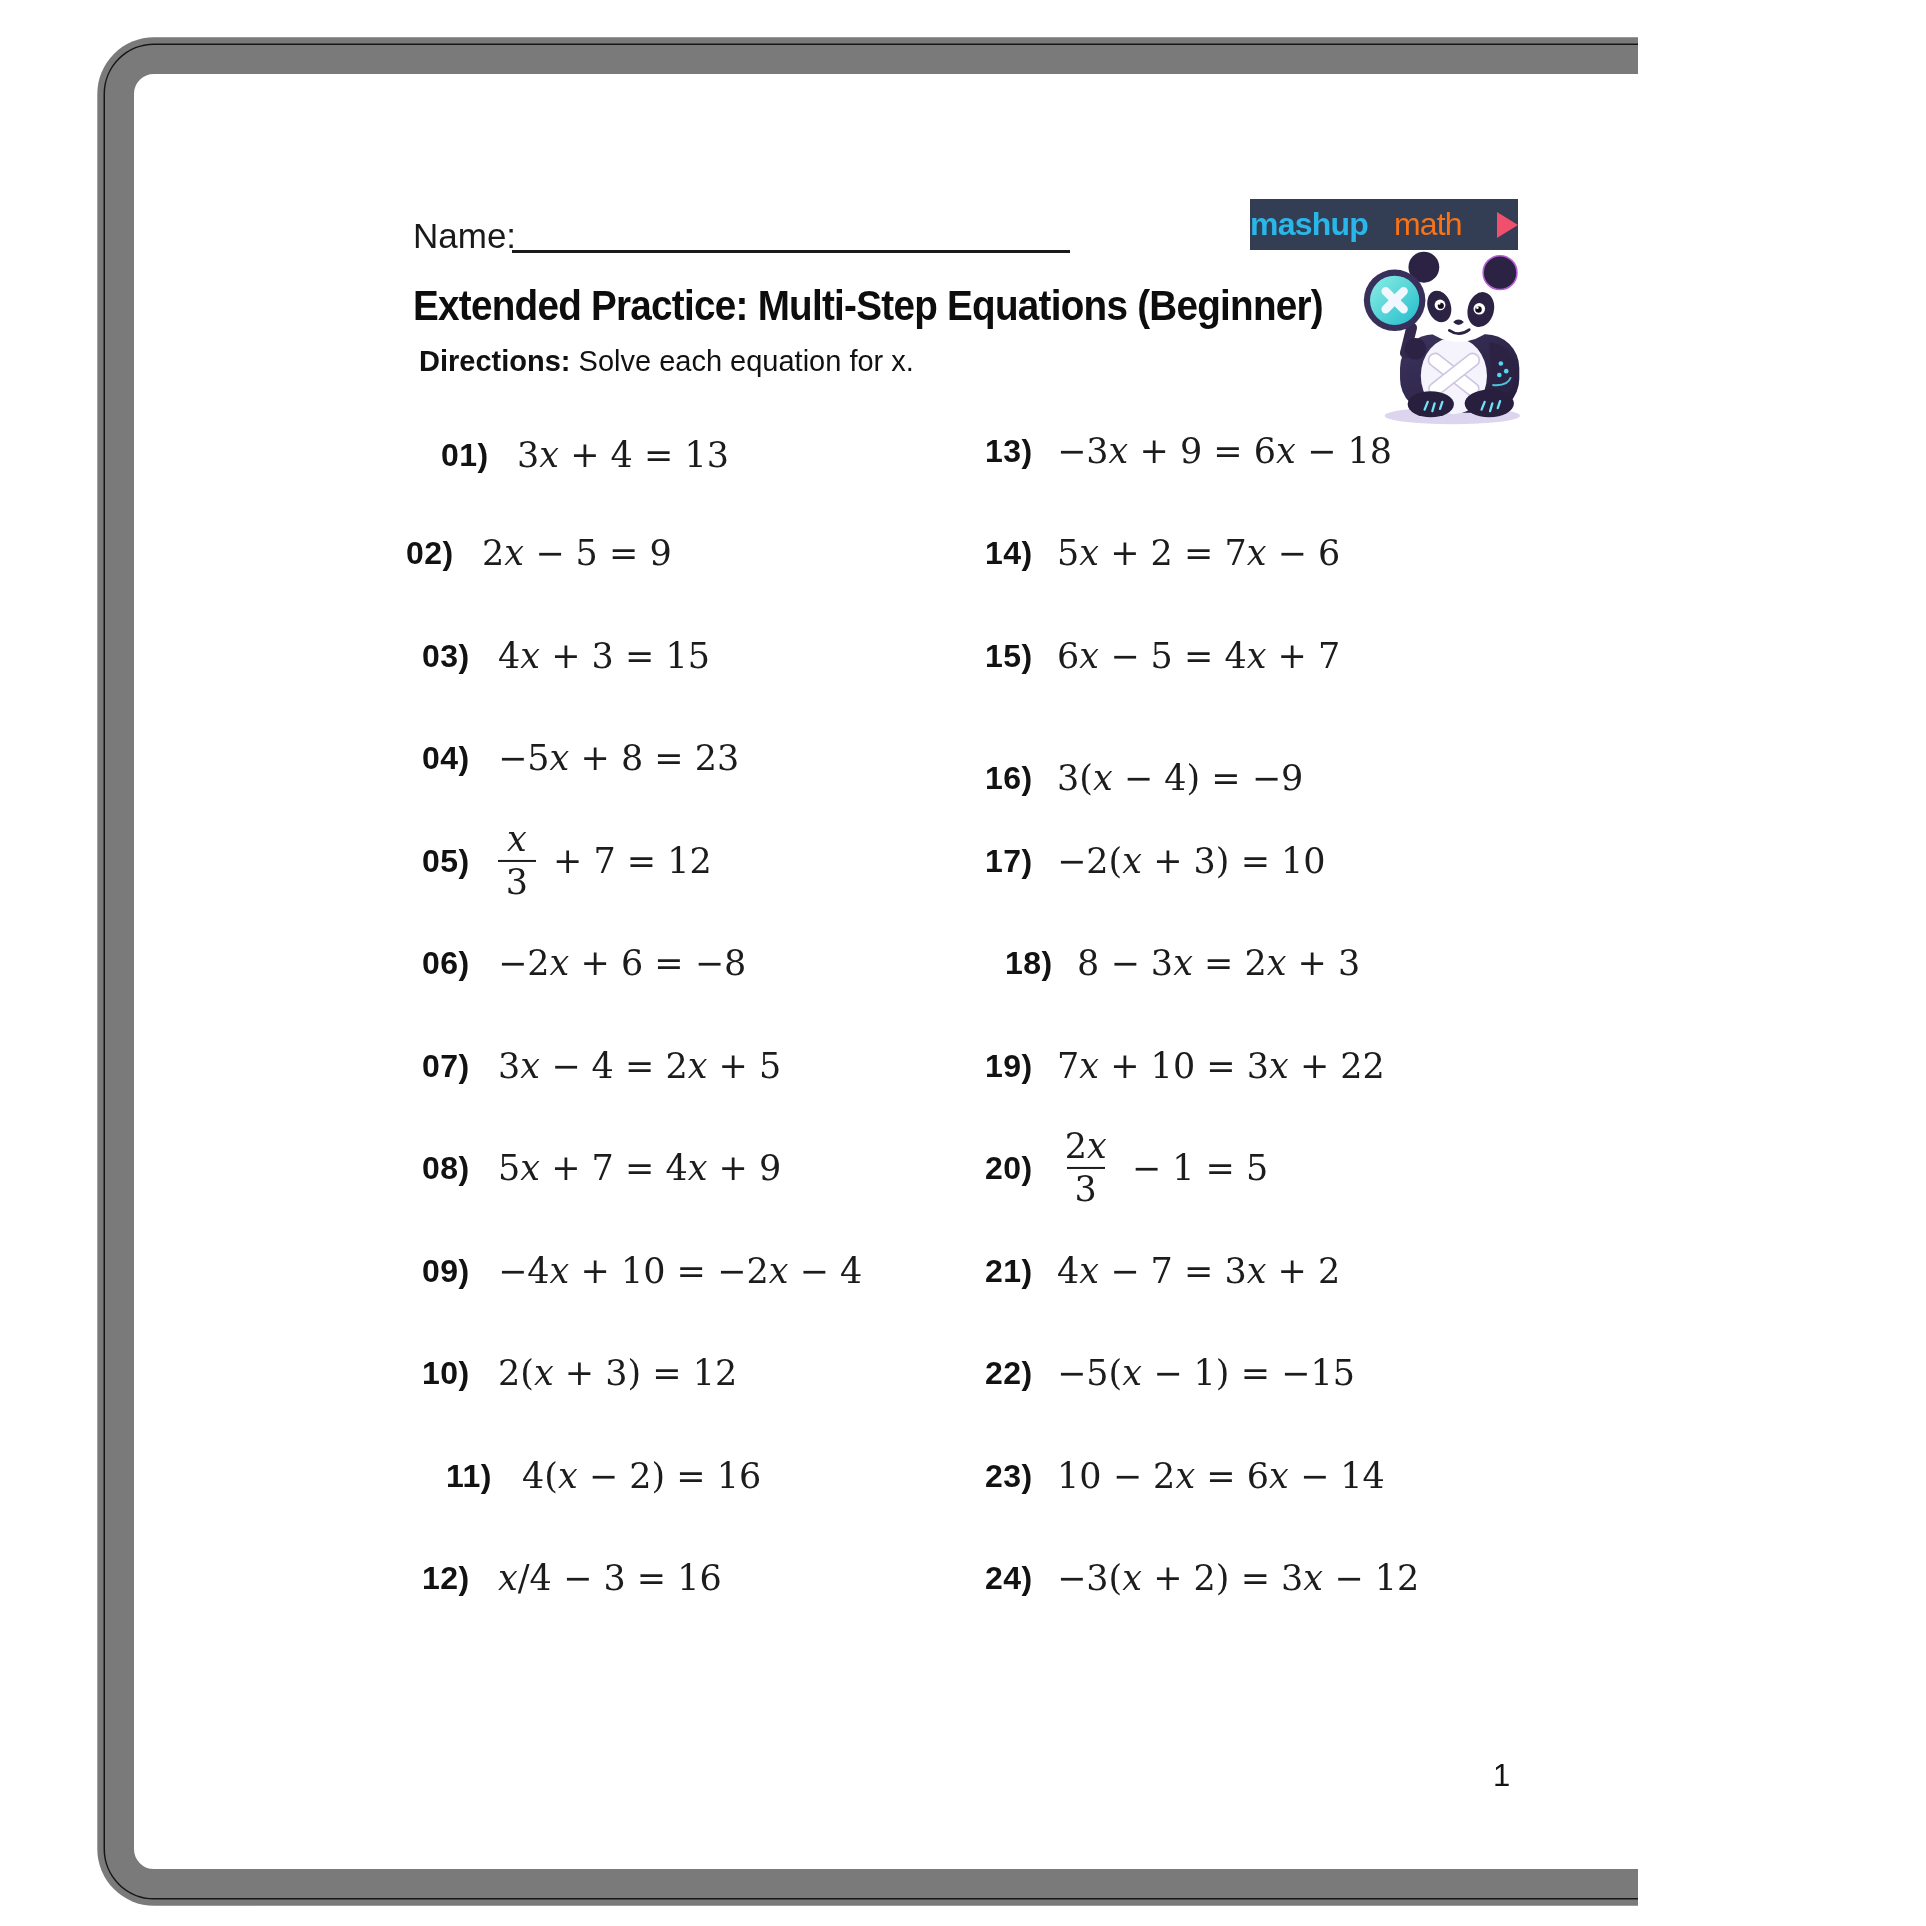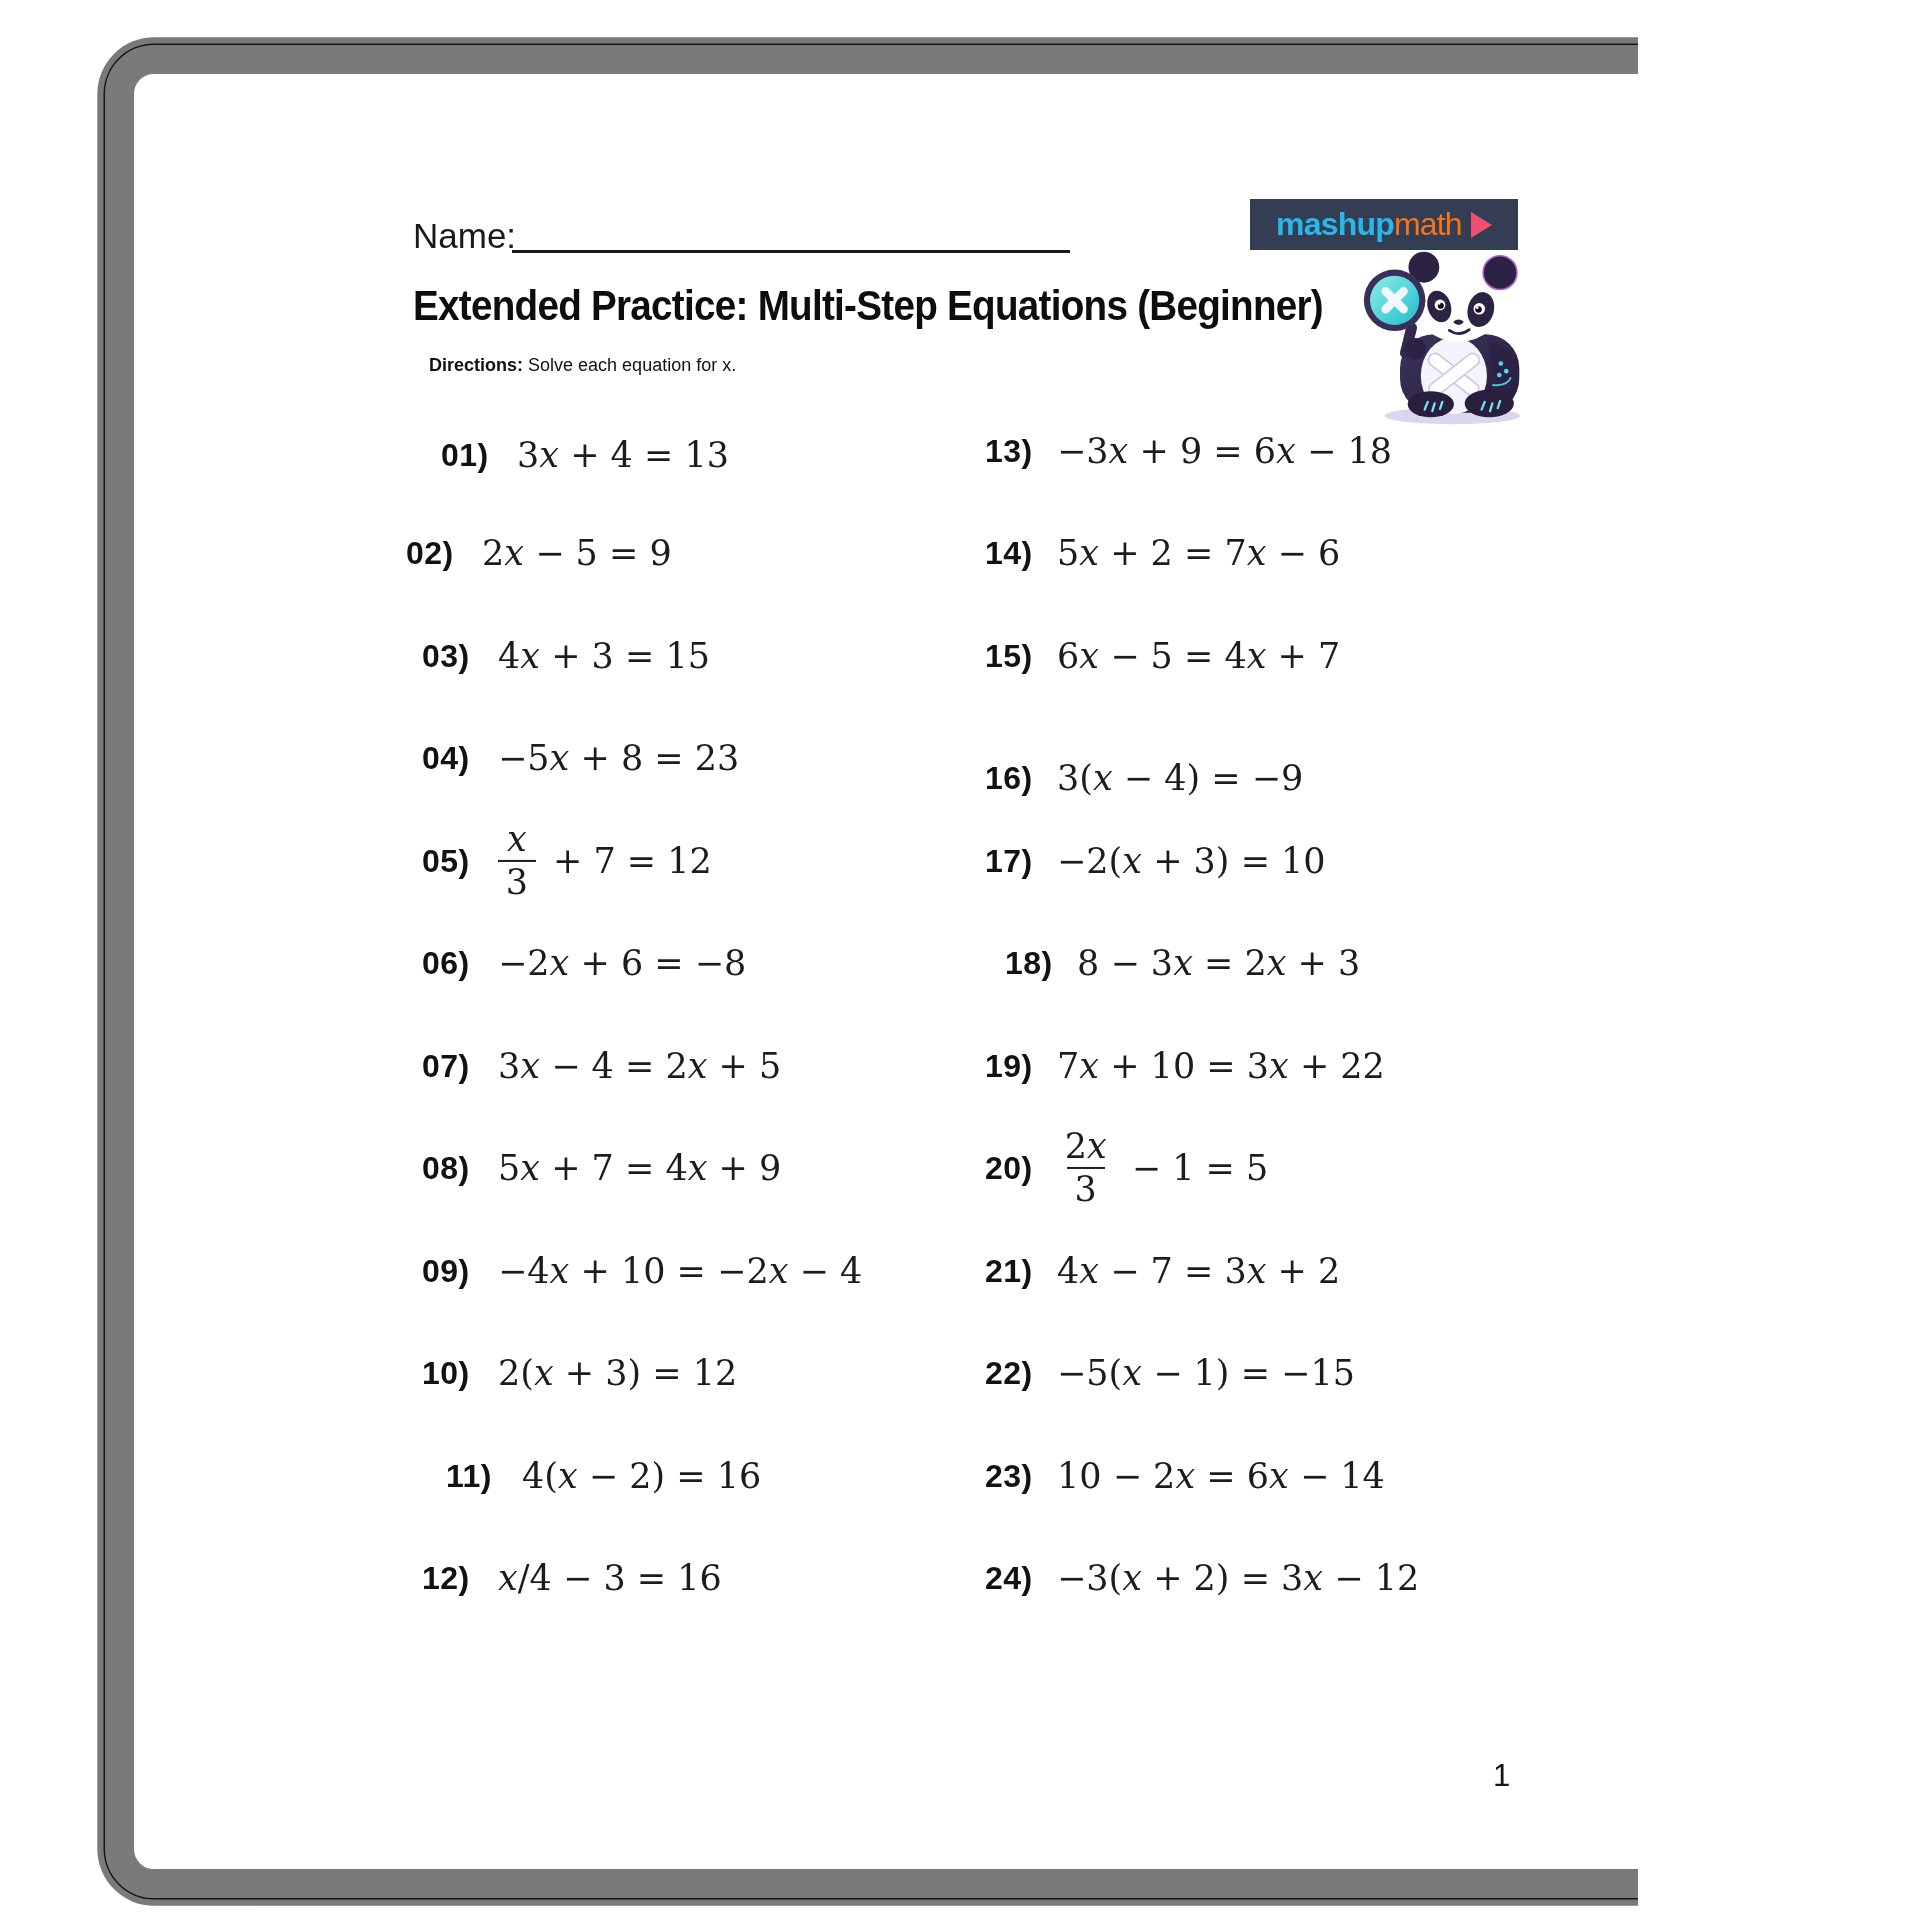--- a/index.html
+++ b/index.html
@@ -8,31 +8,31 @@
 
   
   .frame{position:absolute;left:105px;top:45px;width:1724px;height:1853px;box-sizing:border-box;
          border:29px solid #7a7a7a;border-radius:49px;
          box-shadow:0 0 0 1.5px #161616, 0 0 0 7.7px #7a7a7a;background:#fff;}
 
   .name-label{position:absolute;left:413px;top:216px;font-size:35px;color:#1a1a1a;white-space:nowrap;}
   .name-line{position:absolute;left:512px;top:250px;width:558px;height:3.1px;background:#1a1a1a;}
 
   .logo{position:absolute;left:1250px;top:199px;width:268px;height:51px;background:#333e54;
-        display:flex;align-items:center;justify-content:center;}
+        display:flex;align-items:center;justify-content:space-between;}
   .logo-bold{font-size:32px;font-weight:700;color:#29b6e8;letter-spacing:-0.8px;}
   .logo-light{font-size:32px;font-weight:400;color:#f97316;letter-spacing:-0.8px;}
   .logo-play{width:0;height:0;border-left:21px solid #f0506e;border-top:13px solid transparent;
              border-bottom:13px solid transparent;margin-left:9.2px;}
 
   .panda{position:absolute;left:1360px;top:248px;width:177px;height:177px;}
 
   .title{position:absolute;left:413px;top:282px;margin:0;font-size:42px;font-weight:700;color:#0d0d0d;
          letter-spacing:-0.8px;white-space:nowrap;transform:scaleX(.92);transform-origin:left center;}
-  .directions{position:absolute;left:413px;top:339px;margin:16px;font-size:18px;color:#111;}
+  .directions{position:absolute;left:413px;top:339px;margin:6px;font-size:29px;color:#111;}
   .directions b{font-weight:700;}
 
   .problem{position:absolute;display:flex;align-items:center;transform:translateY(-50%);}
   .plabel{font-size:32px;font-weight:700;color:#121212;letter-spacing:0.4px;flex:0 0 auto;}
   .peq{display:flex;align-items:center;font-family:"DejaVu Serif","Liberation Serif",serif;
        font-size:35px;color:#1c1c1c;white-space:pre;}
   .peq i{font-style:italic;}
   .frac{display:inline-flex;flex-direction:column;align-items:center;line-height:1.05;margin-right:6.2px;}
   .fnum{padding:0 7.7px 2.3px;}
   .fden{border-top:2.3px solid #1c1c1c;padding:2.3px 7.7px 0;}

